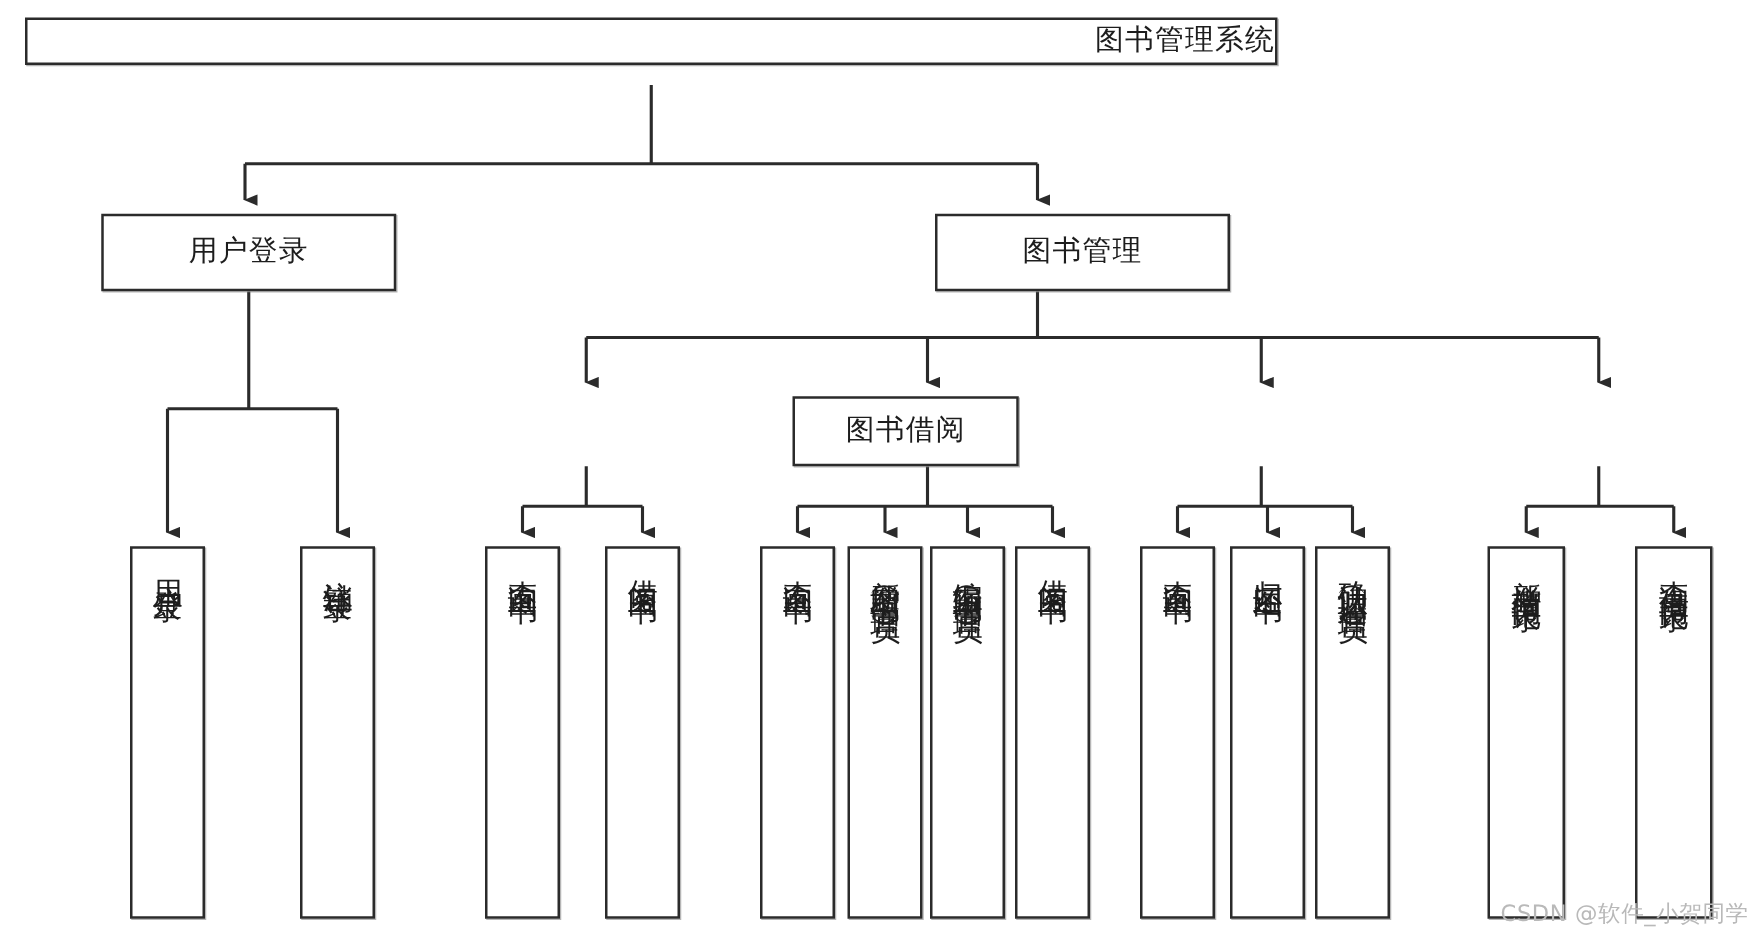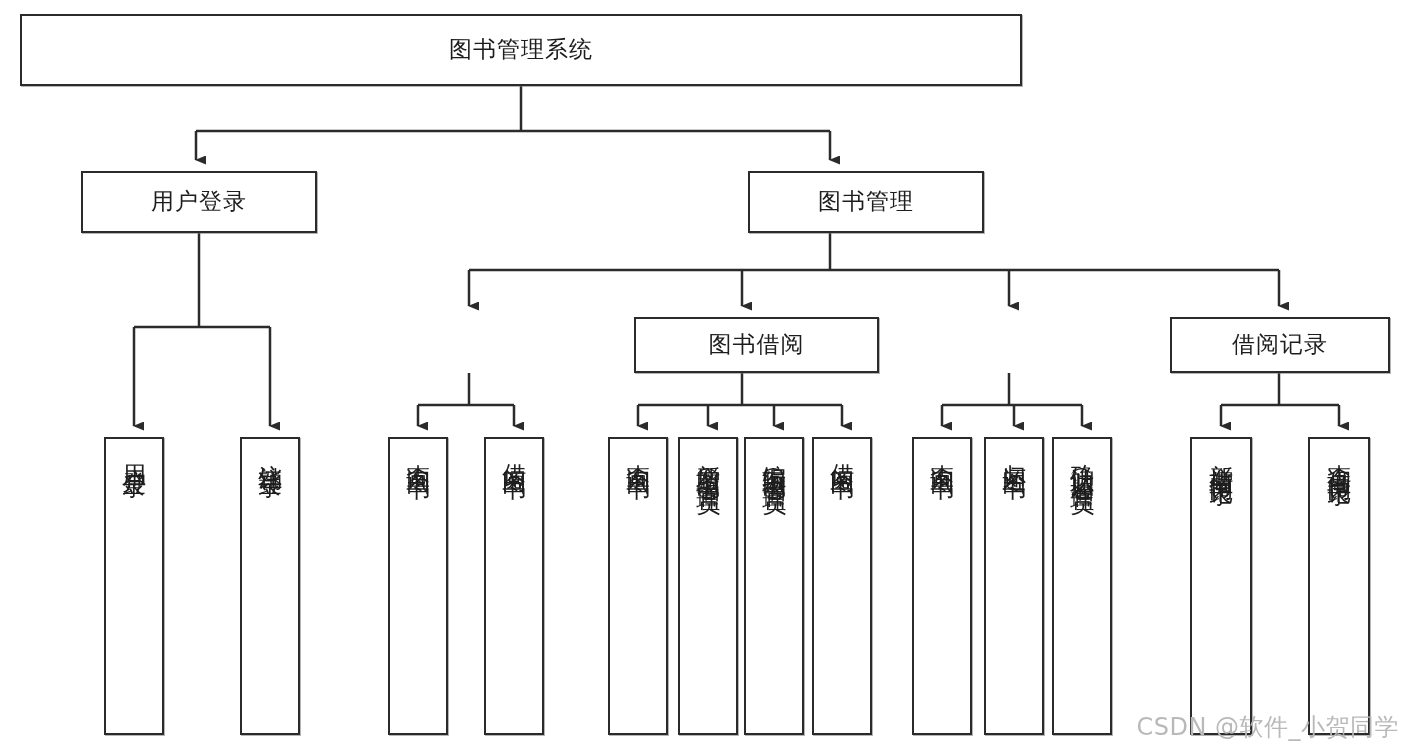--- a/index.html
+++ b/index.html
@@ -52,21 +52,21 @@
     white-space:normal;
     max-height:284px;
   }
   .node.leaf.tall .label{
     max-height:288px;
   }
   .watermark{
     position:absolute;
     right:6px;
     bottom:4px;
-    font-size:24px;
+    font-size:18px;
     color:#b9b9b9;
     letter-spacing:.5px;
     white-space:nowrap;
     user-select:none;
   }
 </style>
 </head>
 <body>
 
 <div id="canvas">
@@ -114,36 +114,33 @@
       <path d="M1014,405 L1014,426" marker-end="url(#arrow)"></path>
       <path d="M1082,405 L1082,426" marker-end="url(#arrow)"></path>
 
       <path d="M1279,373 L1279,405"></path>
       <path d="M1221,405 L1339,405"></path>
       <path d="M1221,405 L1221,426" marker-end="url(#arrow)"></path>
       <path d="M1339,405 L1339,426" marker-end="url(#arrow)"></path>
     </g>
   </svg>
 
-  <div class="node root" style="left:20px;top:14px;width:1002px;height:72px;">
+  <div class="node root" style="left:20px;top:14px;width:1002px;height:38px;justify-content:flex-end;">
     <span class="label">图书管理系统</span>
   </div>
 
   <div class="node" style="left:81px;top:171px;width:236px;height:62px;">
     <span class="label">用户登录</span>
   </div>
   <div class="node" style="left:712px;top:171px;width:236px;height:62px;margin-left:36px;">
     <span class="label">图书管理</span>
   </div>
 
-  <div class="node" style="left:634px;top:317px;width:245px;height:56px;">
+  <div class="node" style="left:634px;top:317px;width:181px;height:56px;">
     <span class="label">图书借阅</span>
-  </div>
-  <div class="node" style="left:1170px;top:317px;width:220px;height:56px;">
-    <span class="label">借阅记录</span>
   </div>
 
   <div class="node leaf" style="left:104px;top:437px;width:60px;height:298px;">
     <span class="label">用户登录</span>
   </div>
   <div class="node leaf" style="left:240px;top:437px;width:60px;height:298px;">
     <span class="label">注销登录</span>
   </div>
   <div class="node leaf" style="left:388px;top:437px;width:60px;height:298px;">
     <span class="label">查询图书</span>

